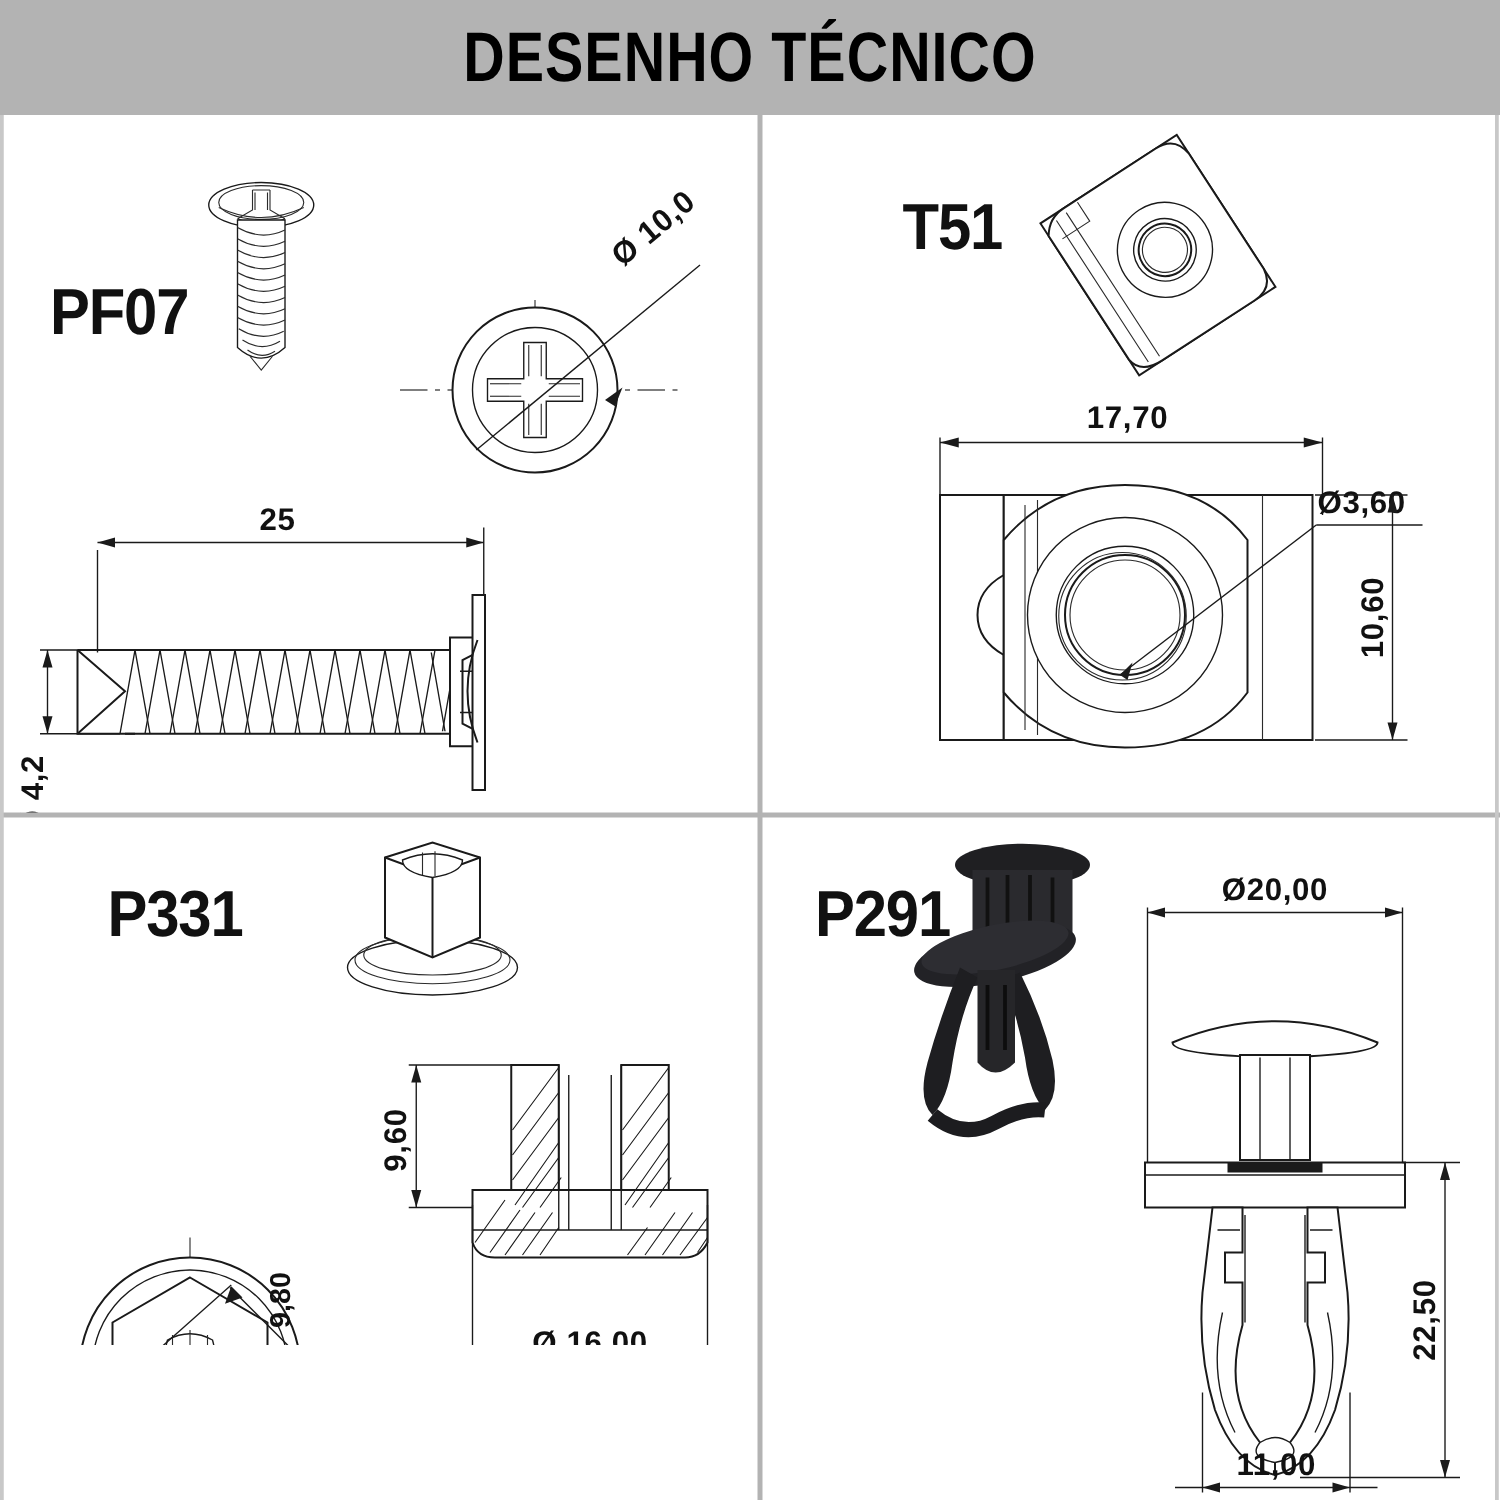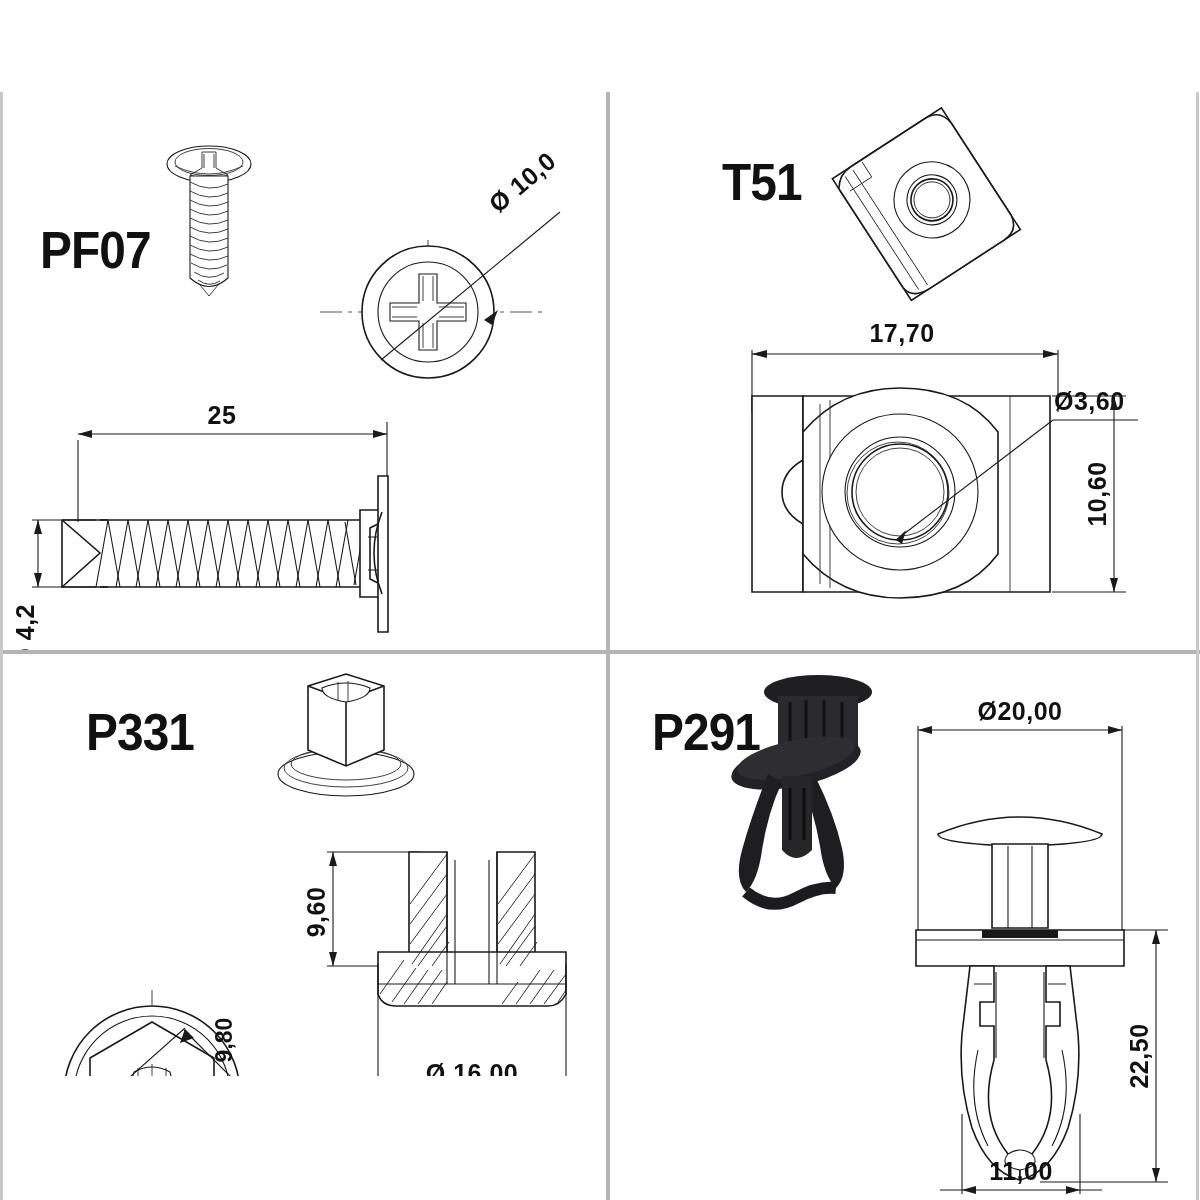--- a/index.html
+++ b/index.html
@@ -53,20 +53,23 @@
   .dimtext-sm{
     font-family:"Liberation Sans",sans-serif;font-size:23px;font-weight:bold;
     fill:#111;
   }
 </style>
 </head>
 <body>
 
 <div id="sheet">
 
+  <div id="header">
+    <div id="header-title">DESENHO TÉCNICO</div>
+  </div>
 
   <div class="divider" id="div-v"></div>
   <div class="divider" id="div-h"></div>
   <div class="divider" id="border-l"></div>
   <div class="divider" id="border-r"></div>
 
   <div class="quad" id="quad-pf07">
     <div class="part-label" style="left:40px;top:128px;">PF07</div>
 
     <svg width="606" height="558" viewBox="0 0 606 558">

